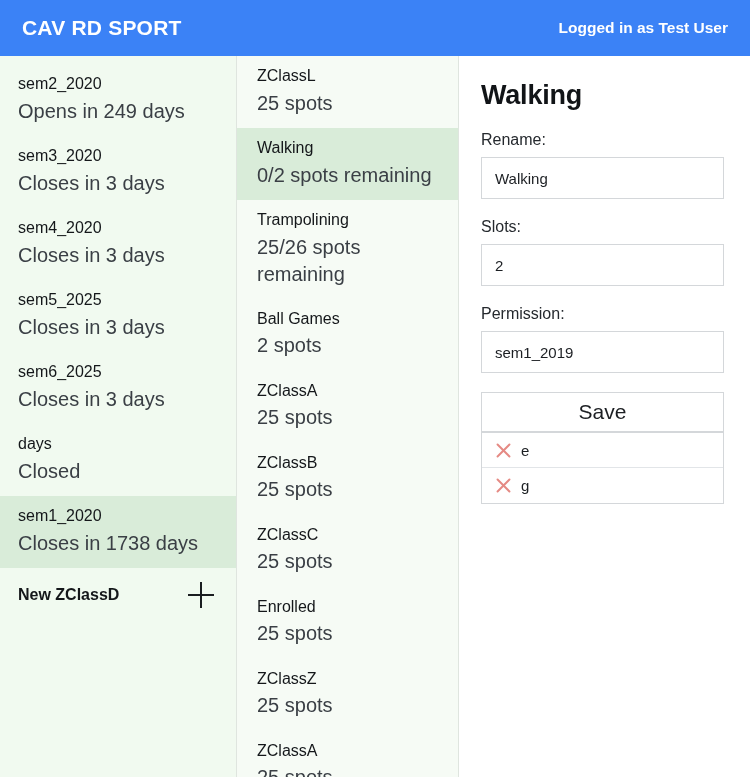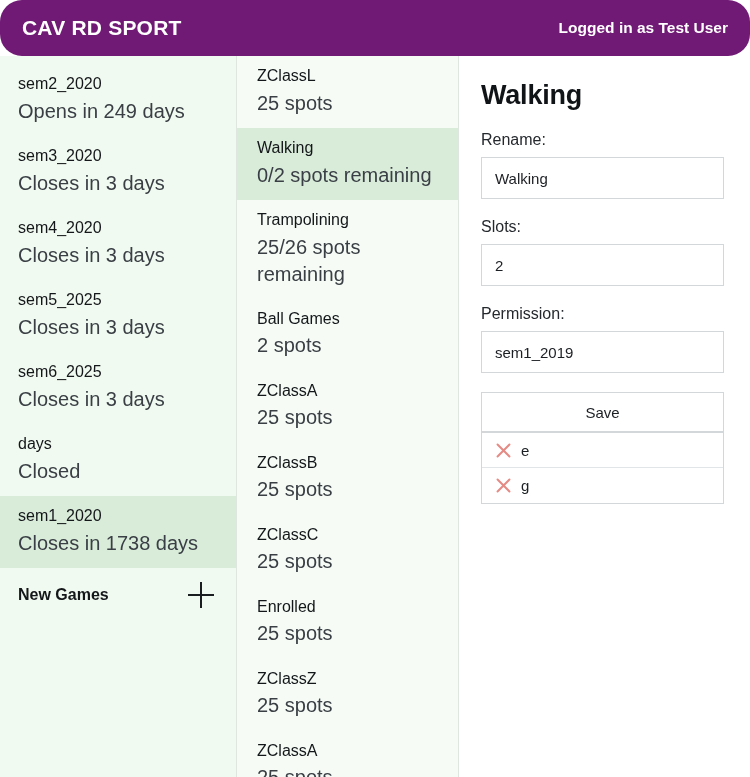--- a/index.html
+++ b/index.html
@@ -7,25 +7,24 @@
     width: 750px; height: 777px;
     font-family: "Liberation Sans", sans-serif;
     background: #ffffff;
     overflow: hidden;
   }
   .app { width: 750px; height: 777px; display: flex; flex-direction: column; }
 
   
   .header {
     height: 56px; flex: 0 0 56px;
-    background: #701a75;
+    background: #3b82f6;
     display: flex; align-items: center; justify-content: space-between;
     padding: 15px 22px;
     color: #ffffff;
-    border-radius: 22px;
   }
   .brand { font-size: 21px; font-weight: 700; letter-spacing: .2px; color: #ffffff; }
   .user-status { font-size: 15.5px; font-weight: 700; color: #ffffff; }
 
   
   .columns { flex: 1 1 auto; display: flex; min-height: 0; }
 
   .col-periods {
     width: 237px; flex: 0 0 237px;
     background: #f1faf0;
@@ -87,21 +86,21 @@
     border: 1px solid #d4d7da; background: #ffffff;
     font-family: "Liberation Sans", sans-serif;
     font-size: 15px; color: #1c1f23;
     padding: 0 13px; margin-bottom: 19px;
     border-radius: 0;
   }
   .save-button {
     display: block; width: 100%; height: 40px;
     border: 1px solid #d4d7da; background: #ffffff;
     font-family: "Liberation Sans", sans-serif;
-    font-size: 15px; color: #1c1f23;
+    font-size: 21px; color: #1c1f23;
     cursor: pointer; border-radius: 0;
     margin-top: 2px;
   }
   .enrolled-label {
     font-size: 16px; color: #25292e;
     margin-top: 53px; margin-bottom: 8px;
   }
   .enrolled-list { border: 1px solid #d4d7da; background: #ffffff; }
   .enrolled-item {
     display: flex; align-items: center; gap: 9px;
@@ -149,21 +148,21 @@
           <div class="row">
             <div class="title">days</div>
             <div class="sub">Closed</div>
           </div>
           <div class="row selected">
             <div class="title">sem1_2020</div>
             <div class="sub">Closes in 1738 days</div>
           </div>
         </div>
       <div class="new-row">
-        <div class="title">New Games</div>
+        <div class="title">New ZClassD</div>
         <div class="plus-icon"></div>
       </div>
     </div>
 
     <div class="col-classes">
       <div id="classes-list">
           <div class="row">
             <div class="title">ZClassL</div>
             <div class="sub">25 spots</div>
           </div>

